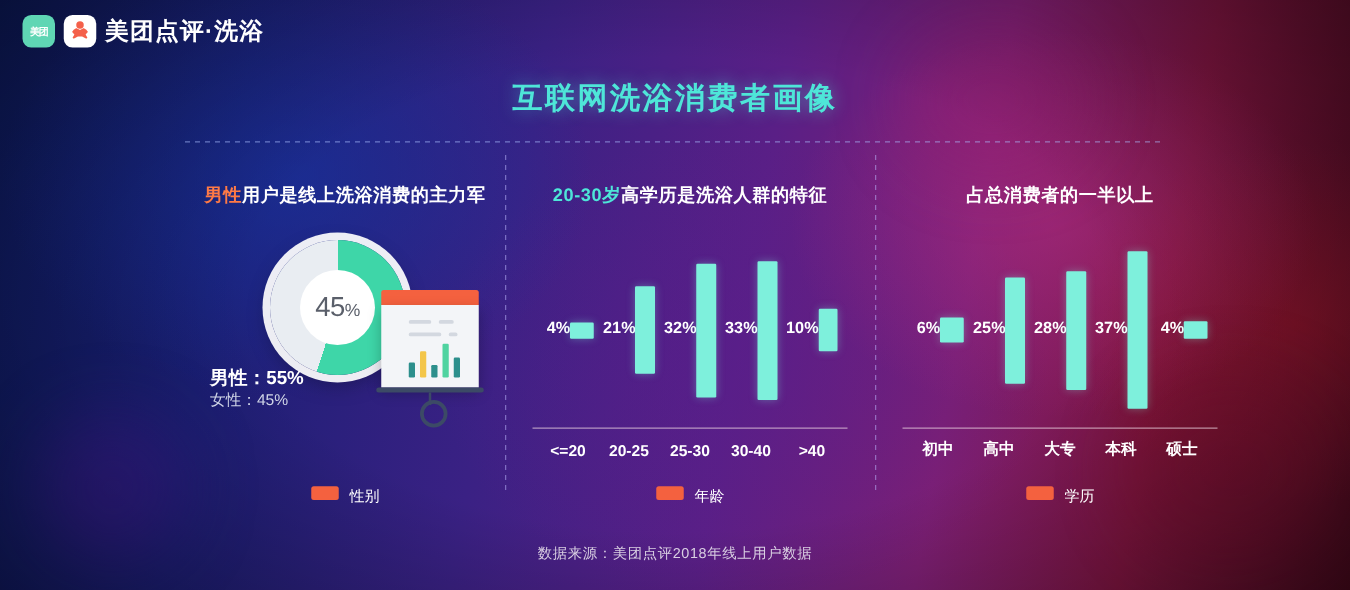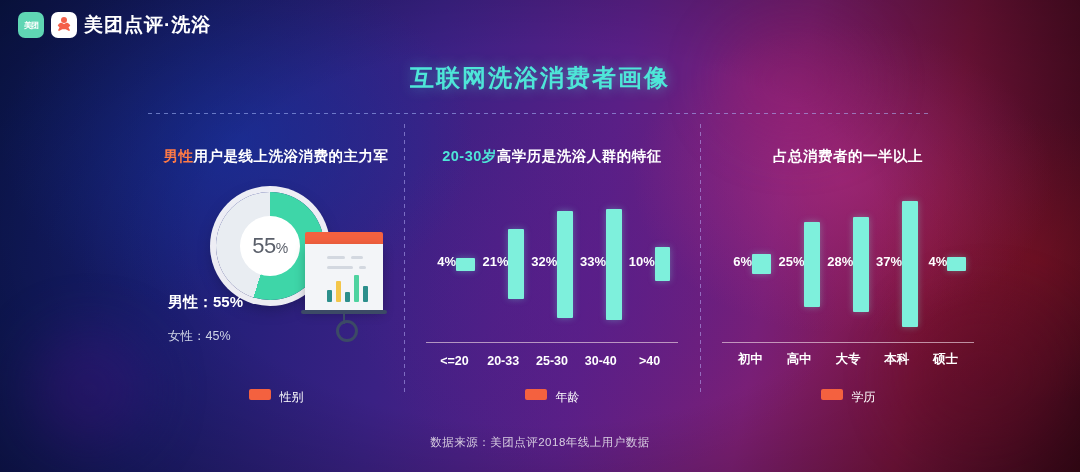--- a/index.html
+++ b/index.html
@@ -66,21 +66,21 @@
   #board .sheet{position:absolute;left:0;top:12px;width:78px;height:66px;background:#f3f5f8;
     box-shadow:0 4px 10px rgba(0,0,0,.25);}
   #board .ln{position:absolute;height:3px;background:#d3d8e0;border-radius:2px;}
   #board .mbar{position:absolute;bottom:8px;width:5px;border-radius:1px;}
   #board .base{position:absolute;left:-4px;top:78px;width:86px;height:4px;background:#3c4a66;border-radius:2px;}
   #board .pole{position:absolute;left:38px;top:82px;width:2px;height:10px;background:#3c4a66;}
   #board .foot{position:absolute;left:31px;top:88px;width:16px;height:16px;border:3px solid #3c4a66;border-radius:50%;}
 
   #gender-stats{position:absolute;left:168px;top:293px;width:96px;text-align:left;}
   #male-line{color:#ffffff;font-size:15px;font-weight:bold;white-space:nowrap;}
-  #female-line{color:#cfd4e6;font-size:12.5px;white-space:nowrap;margin-top:16px;}
+  #female-line{color:#cfd4e6;font-size:12.5px;white-space:nowrap;margin-top:0;}
 
   
   .chart{position:absolute;left:0;right:0;top:62px;height:200px;}
   .plot{position:absolute;left:26px;right:26px;top:0;bottom:44px;display:flex;align-items:flex-end;
     justify-content:space-around;}
   .bcol{display:flex;flex-direction:row;align-items:center;justify-content:flex-end;height:100%;width:17%;}
   .bval{color:#ffffff;font-size:13px;font-weight:bold;margin-bottom:5px;white-space:nowrap;}
   .bar{width:19px;background:#7ef0dc;border-radius:1px;box-shadow:0 0 7px rgba(126,240,220,.35);}
   .axis{position:absolute;left:22px;right:22px;bottom:43px;height:1px;background:rgba(236,214,226,.65);}
   .xlabels{position:absolute;left:26px;right:26px;bottom:18px;display:flex;justify-content:space-around;}
@@ -130,21 +130,21 @@
     <div class="legend">
       <div class="swatch"></div>
       <div class="legend-lab">性别</div>
     </div>
   </div>
 
   <div id="donut-wrap">
     <div id="donut" style="background: conic-gradient(rgb(62, 214, 168) 0deg, rgb(62, 214, 168) 198deg, rgb(233, 237, 242) 198deg, rgb(233, 237, 242) 360deg);"></div>
     <div id="donut-hole">
       <div id="donut-value">
-        <span>55</span><span class="pct">%</span>
+        <span>45</span><span class="pct">%</span>
       </div>
     </div>
   </div>
 
   <div id="board">
     <div class="top"></div>
     <div class="sheet">
       <div class="ln" style="left:22px;top:12px;width:18px;"></div>
       <div class="ln" style="left:46px;top:12px;width:12px;"></div>
       <div class="ln" style="left:22px;top:22px;width:26px;"></div>
@@ -188,21 +188,21 @@
             <div class="bar" style="height: 111px;"></div>
           </div>
           <div class="bcol">
             <div class="bval">10%</div>
             <div class="bar" style="height: 34px;"></div>
           </div>
         </div>
       <div class="axis"></div>
       <div class="xlabels" id="age-xlabels">
           <div class="xlab">&lt;=20</div>
-          <div class="xlab">20-33</div>
+          <div class="xlab">20-25</div>
           <div class="xlab">25-30</div>
           <div class="xlab">30-40</div>
           <div class="xlab">&gt;40</div>
         </div>
     </div>
     <div class="legend">
       <div class="swatch"></div>
       <div class="legend-lab">年龄</div>
     </div>
   </div>

